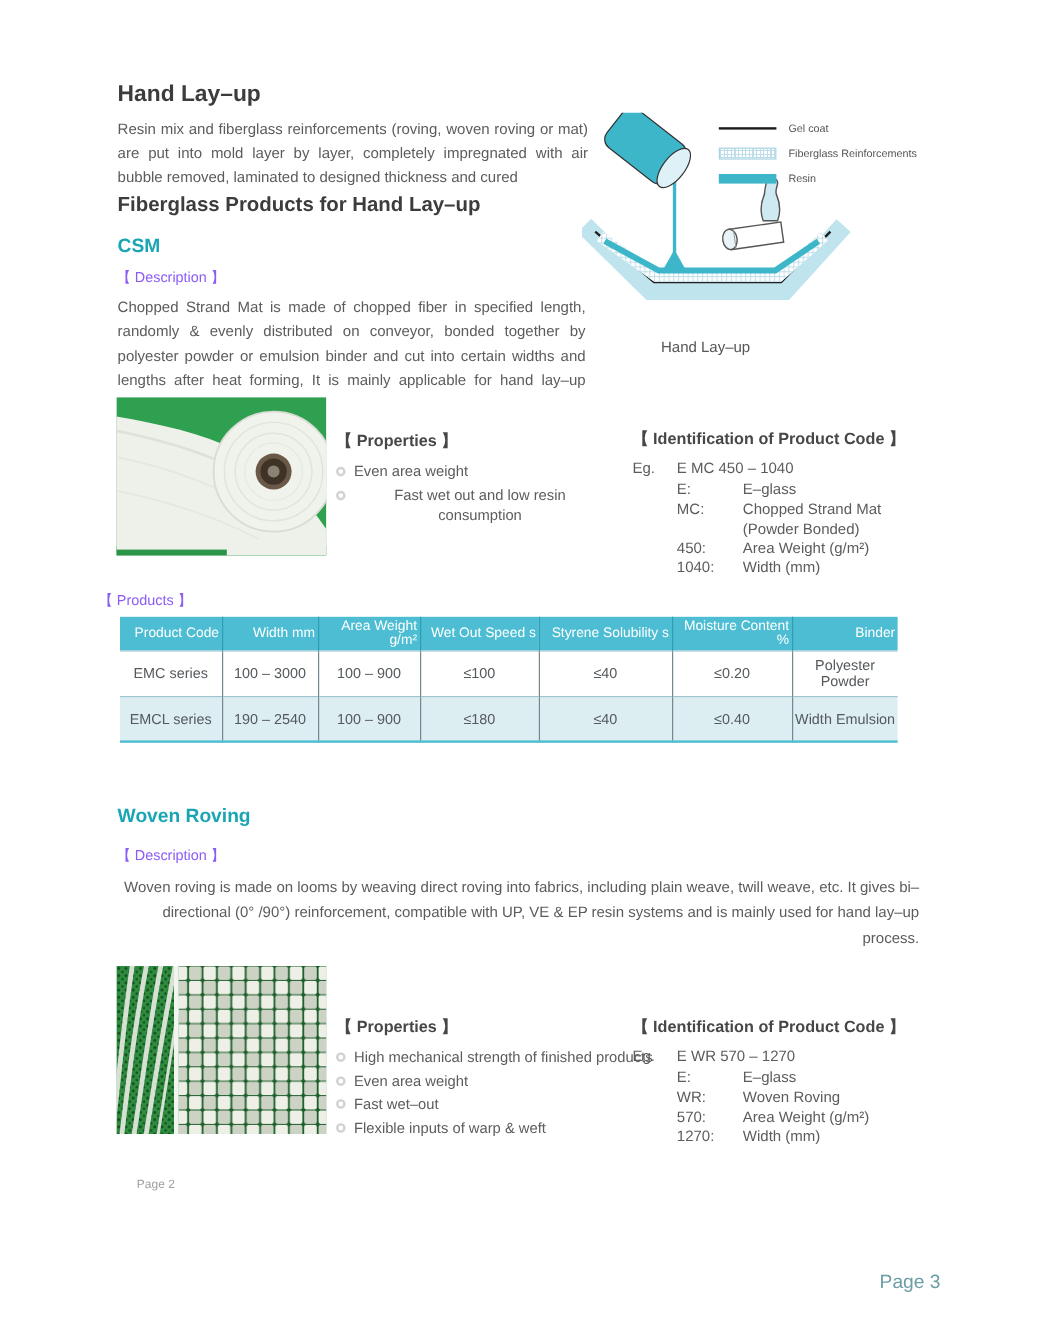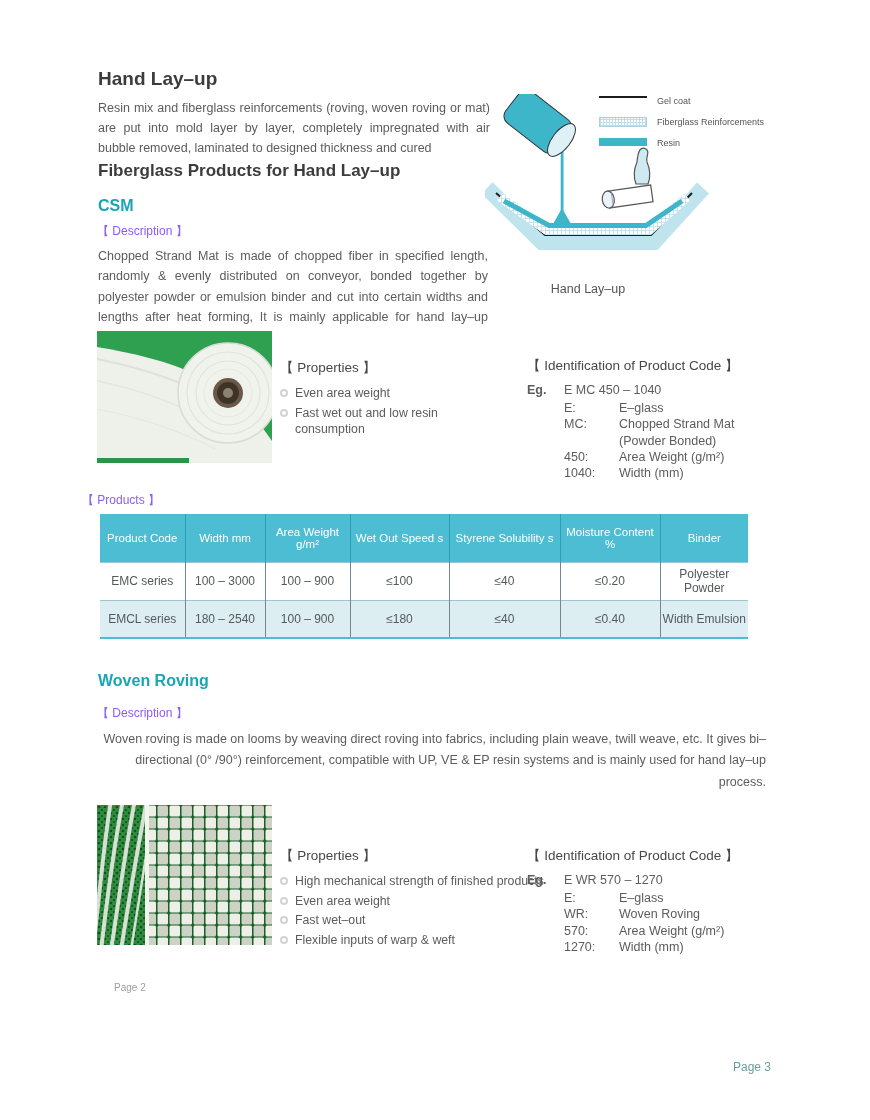--- a/index.html
+++ b/index.html
@@ -19,76 +19,76 @@
   }
   .abs{position:absolute;}
 
   #title{left:98px;top:68px;font-size:19px;font-weight:bold;color:var(--heading);}
   #intro{left:98px;top:98px;width:392px;font-size:12.5px;line-height:1.6;text-align:justify;}
 
   
   #diagram{left:485px;top:94px;width:285px;height:212px;}
   #diagram svg{position:absolute;left:0;top:0;}
   .legend{position:absolute;left:114px;top:2px;}
-  .legend-row{display:flex;align-items:flex-start;gap:10px;height:21px;}
+  .legend-row{display:flex;align-items:center;gap:10px;height:21px;}
   .swatch-gel{width:48px;height:0;border-top:2px solid #1c1c1c;}
   .swatch-fiber{width:48px;height:10px;border:1px solid #a7d2e2;background:
       repeating-linear-gradient(0deg,#bcdde9 0 1px,transparent 1px 3px),
       repeating-linear-gradient(90deg,#bcdde9 0 1px,transparent 1px 3px),#fff;}
   .swatch-resin{width:48px;height:8px;background:var(--resin);}
   .legend-label{font-size:9px;color:#555;white-space:nowrap;}
   #diagram-caption{position:absolute;left:0;top:188px;width:206px;text-align:center;font-size:12.5px;color:#555;}
 
   #section-title{left:98px;top:161px;font-size:17px;font-weight:bold;color:var(--heading);}
   .teal-heading{font-size:16px;font-weight:bold;color:var(--accent);}
   #csm-heading{left:98px;top:197px;}
   .block-label{font-size:12px;color:#8b5cf6;}
   #csm-desc-label{left:97px;top:223px;}
   #csm-desc{left:98px;top:246px;width:390px;font-size:12.5px;line-height:1.63;text-align:justify;}
 
   .photo{border:0;display:block;}
   #csm-photo{left:97px;top:331px;width:175px;height:132px;}
   #woven-photo{left:97px;top:805px;width:175px;height:140px;}
 
-  .props-title,.id-title{font-size:13.5px;color:#474747;margin-bottom:8px;}
-  .prop-item{display:flex;gap:7px;font-size:12.3px;line-height:16.5px;margin-bottom:3px;color:var(--body-text);}
+  .props-title,.id-title{font-size:13.5px;color:#474747;margin-bottom:8px;font-weight:bold;}
+  .prop-item{display:flex;gap:7px;font-size:12.3px;line-height:16.5px;margin-bottom:3px;color:var(--body-text);text-align:center;}
   .bullet{flex:0 0 auto;width:8px;height:8px;border:2px solid #d2d2d2;border-radius:50%;margin-top:4px;}
   #csm-props{left:280px;top:359px;width:225px;}
   #woven-props{left:280px;top:847px;width:282px;}
 
   #csm-id{left:527px;top:357px;width:242px;}
   #woven-id{left:527px;top:847px;width:245px;}
   .id-example{display:flex;font-size:12.5px;color:var(--body-text);margin:4px 0 3px;}
-  .id-example .prefix{width:37px;flex:none;font-weight:bold;}
+  .id-example .prefix{width:37px;flex:none;}
   .id-row{display:flex;font-size:12.5px;line-height:16.3px;color:var(--body-text);padding-left:37px;}
   .id-row .key{width:55px;flex:none;}
 
   #products-label{left:82px;top:492px;}
   #products-table{left:100px;top:514px;width:648px;border-collapse:collapse;border-bottom:2px solid var(--table-head);}
   #products-table th{
     background:var(--table-head);color:#fff;font-weight:normal;font-size:11.5px;
-    height:48px;border-left:1px solid #2f9db3;text-align:center;padding:0 2px;}
+    height:28px;border-left:1px solid #2f9db3;text-align:right;padding:0 2px;}
   #products-table th:first-child{border-left:none;}
   #products-table td{
     height:38px;text-align:center;font-size:12px;color:#54595c;
     border-left:1px solid #75868e;padding:0 2px;}
   #products-table td:first-child{border-left:none;}
   #products-table tbody tr{border-top:1px solid #9fc6d0;margin-top:27px;}
   #products-table tbody tr:nth-child(2){background:var(--row-alt);}
   #products-table col.c1{width:85px;} #products-table col.c2{width:80px;}
   #products-table col.c3{width:85px;} #products-table col.c4{width:99px;}
   #products-table col.c5{width:111px;} #products-table col.c6{width:100px;}
   #products-table col.c7{width:88px;}
 
   #woven-heading{left:98px;top:672px;}
   #woven-desc-label{left:97px;top:705px;}
   #woven-desc{left:98px;top:729px;width:668px;font-size:12.5px;line-height:1.7;text-align:right;}
 
   #page2{left:98px;top:982px;font-size:10px;color:#9e9e9e;margin-left:16px;}
-  #page3{left:733px;top:1060px;font-size:12px;color:#6b9da4;}
+  #page3{left:733px;top:1060px;font-size:16px;color:#6b9da4;}
 </style>
 </head>
 <body>
 
 <h1 id="title" class="abs">Hand Lay–up</h1>
 <p id="intro" class="abs">Resin mix and fiberglass reinforcements (roving, woven roving or mat) are put into mold layer by layer, completely impregnated with air bubble removed, laminated to designed thickness and cured</p>
 
 <div id="diagram" class="abs">
   <svg width="285" height="185" viewBox="0 0 285 185">
     <defs>
@@ -235,21 +235,21 @@
         <td>EMC series</td>
         <td>100 – 3000</td>
         <td>100 – 900</td>
         <td>≤100</td>
         <td>≤40</td>
         <td>≤0.20</td>
         <td>Polyester Powder</td>
       </tr>
       <tr>
         <td>EMCL series</td>
-        <td>180 – 2540</td>
+        <td>190 – 2540</td>
         <td>100 – 900</td>
         <td>≤180</td>
         <td>≤40</td>
         <td>≤0.40</td>
         <td>Width Emulsion</td>
       </tr>
     </tbody>
   </table>
 
 <h3 id="woven-heading" class="abs teal-heading">Woven Roving</h3>

